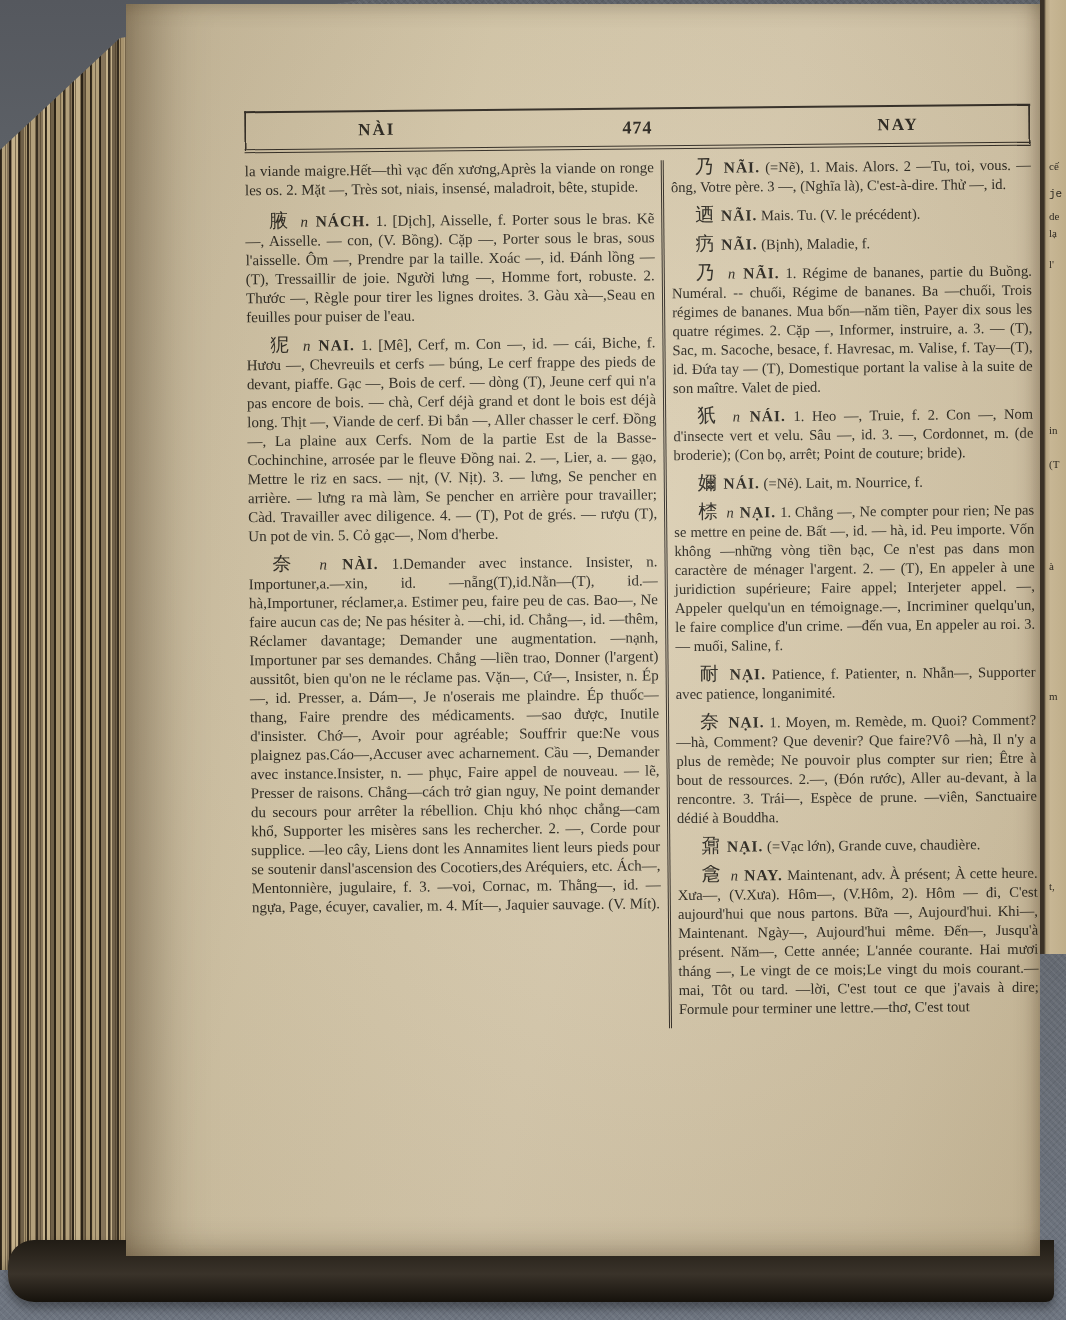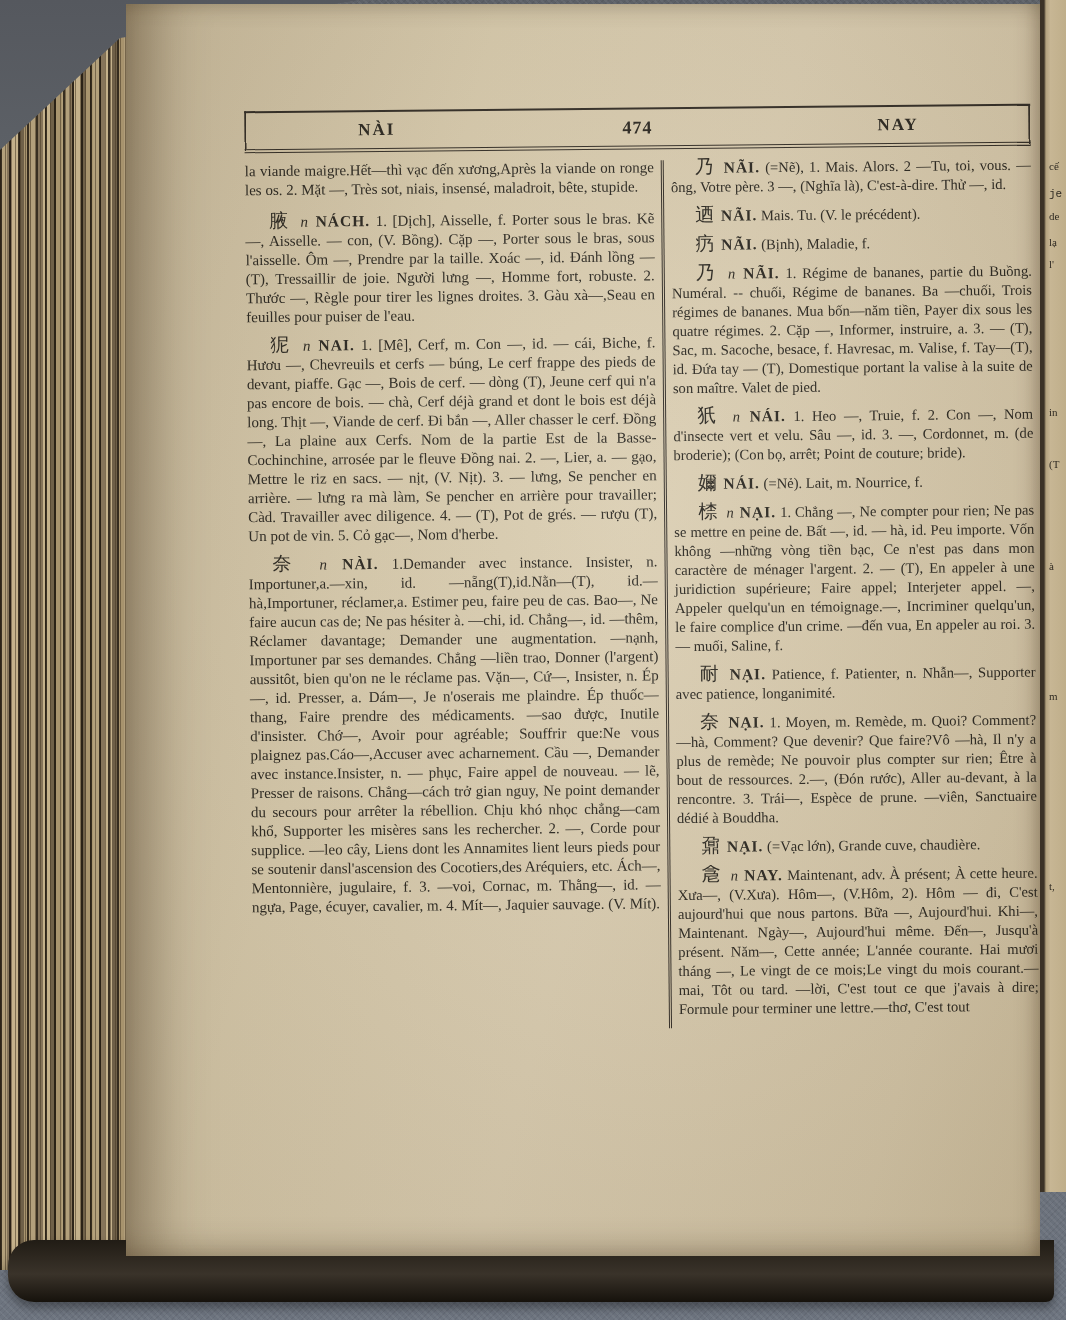--- a/index.html
+++ b/index.html
@@ -34,21 +34,21 @@
   .page{position:absolute;left:126px;top:4px;width:914px;height:1252px;
      background:linear-gradient(105deg,#c9bb9d 0%,#d7caac 30%,#d9ccb0 55%,#d2c4a6 85%,#cbbc9c 100%);
      box-shadow:inset 70px 0 60px -48px rgba(70,52,28,.5),
                 inset -16px 0 22px -14px rgba(70,52,28,.45),
                 inset 0 -26px 30px -20px rgba(70,52,28,.35),
                 inset 0 14px 22px -14px rgba(70,52,28,.3);}
   .page::after{content:"";position:absolute;inset:0;pointer-events:none;
      background:radial-gradient(ellipse at 55% 40%,rgba(255,255,250,.10),rgba(80,60,30,.12) 95%);}
 
   
-  .sliver{position:absolute;left:1040px;top:0;width:26px;height:1192px;
+  .sliver{position:absolute;left:1040px;top:0;width:26px;height:954px;
      background:linear-gradient(90deg,#3b3226 0 4px,#b4a37f 6px,#c7b694 40%,#bfae8a 100%);}
   .fragment{position:absolute;left:9px;color:#2f2a22;font-size:11px;white-space:nowrap;}
 
   .page-inner{position:absolute;left:0;top:0;width:100%;height:100%;
      transform:rotate(-0.55deg);transform-origin:50% 40%;
      padding:104px 6px 0 122px;box-sizing:border-box;color:#23201a;}
 
   
   .runhead{display:flex;align-items:center;height:36px;
      border-top:2px solid #2b2620;border-bottom:4px double #2b2620;
@@ -111,21 +111,21 @@
           </div>
       </div>
 
     </div>
   </div>
 
   <div class="sliver" id="sliver">
       <span class="fragment" style="top: 160px;">cế</span>
       <span class="fragment" style="top: 188px; font-family: Liberation Mono, monospace;">je</span>
       <span class="fragment" style="top: 210px;">de</span>
-      <span class="fragment" style="top: 236px;">lạ</span>
+      <span class="fragment" style="top: 227px;">lạ</span>
       <span class="fragment" style="top: 258px;">l'</span>
-      <span class="fragment" style="top: 406px;">in</span>
+      <span class="fragment" style="top: 424px;">in</span>
       <span class="fragment" style="top: 458px;">(T</span>
       <span class="fragment" style="top: 690px;">m</span>
       <span class="fragment" style="top: 880px;">t,</span>
       <span class="fragment" style="top: 560px;">à</span>
     </div>
 </div>
 
 </body></html>

